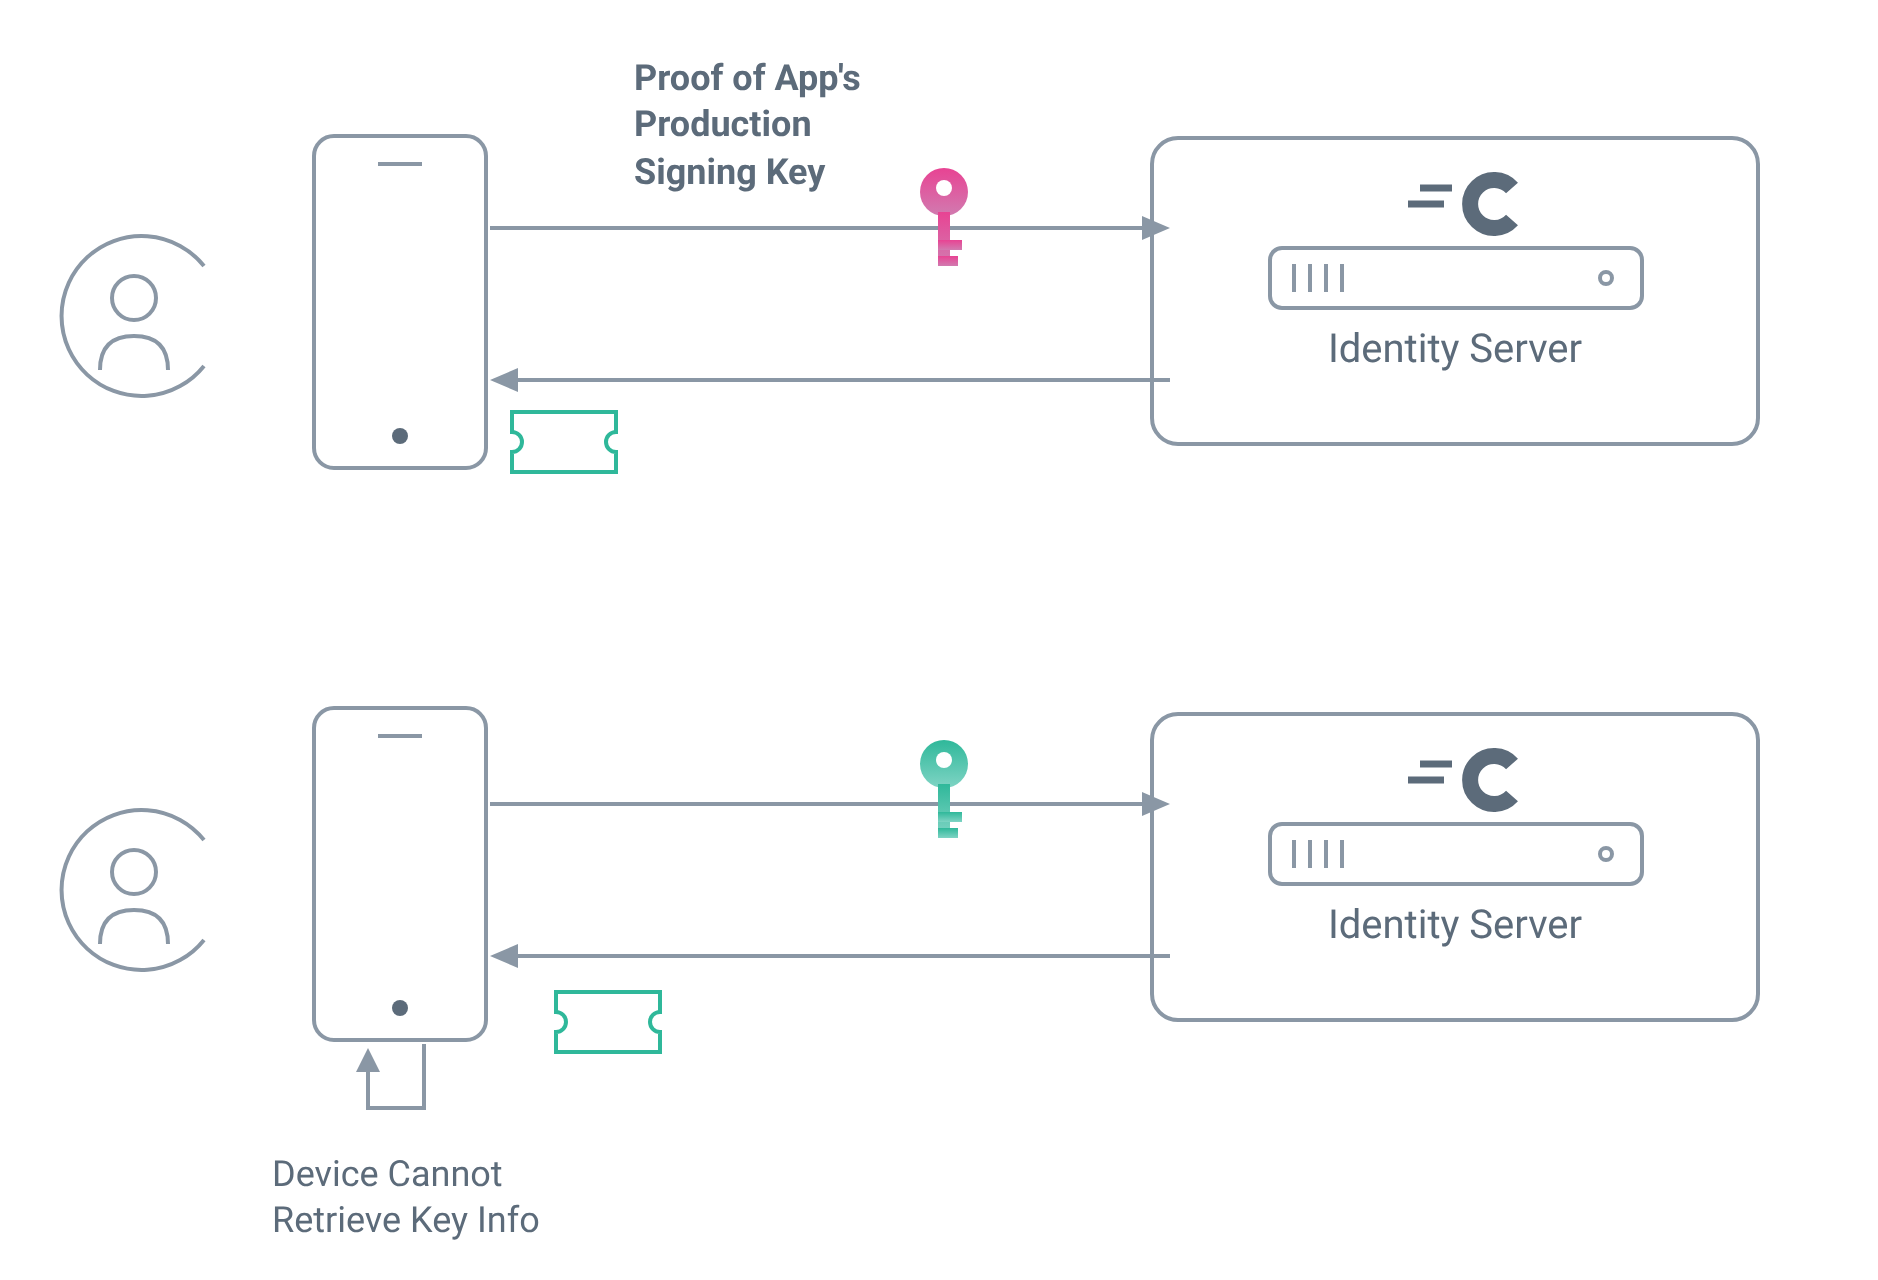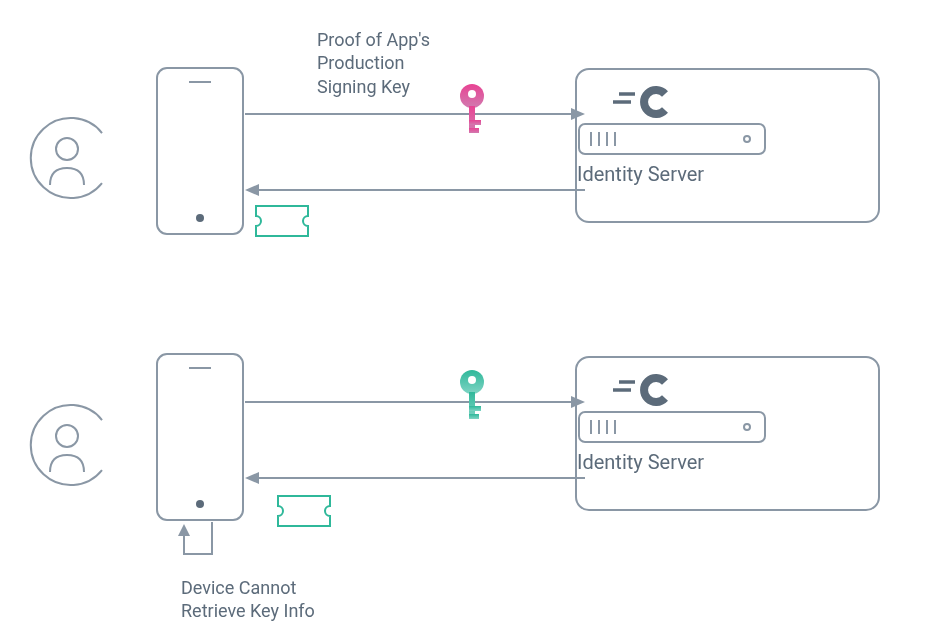--- a/index.html
+++ b/index.html
@@ -12,21 +12,21 @@
     color: #5c6b7a;
   }
   svg { display: block; }
   .scene { position: absolute; left: 0; width: 939px; }
   .scene-1 { top: 28px; height: 250px; }
   .scene-2 { top: 340px; height: 300px; }
 
   .user-icon { position: absolute; }
   .phone { position: absolute; }
   .server-box { position: absolute; border: 2px solid #8a97a5; border-radius: 14px; background: #fff; }
-  .server-box .inner { display: flex; flex-direction: column; align-items: flex-start; padding-top: 12px; }
+  .server-box .inner { display: flex; flex-direction: column; align-items: center; padding-top: 12px; }
   .server-label { font-size: 20px; color: #5c6b7a; margin-top: 6px; }
   .arrow { position: absolute; }
   .label { position: absolute; font-size: 18px; color: #5c6b7a; line-height: 1.3; }
   .key { position: absolute; }
   .ticket { position: absolute; }
 </style>
 </head>
 <body>
 
 <div class="scene scene-1">
@@ -67,21 +67,21 @@
   <svg class="arrow" width="340" height="20" viewBox="0 0 340 20" style="left:245px; top:76px;">
     <line x1="0" y1="10" x2="326" y2="10" stroke="#8a97a5" stroke-width="2"></line>
     <polygon points="326,4 340,10 326,16" fill="#8a97a5"></polygon>
   </svg>
 
   <svg class="arrow" width="340" height="20" viewBox="0 0 340 20" style="left:245px; top:152px;">
     <line x1="14" y1="10" x2="340" y2="10" stroke="#8a97a5" stroke-width="2"></line>
     <polygon points="14,4 0,10 14,16" fill="#8a97a5"></polygon>
   </svg>
 
-  <div class="label" style="left:317px; top:0px; white-space:pre-line;">Proof of App's
+  <div class="label" style="left:317px; top:0px; white-space:pre-line;font-weight:bold;">Proof of App's
 Production
 Signing Key</div>
 
   <svg class="key" width="44" height="56" viewBox="0 0 44 56" style="left:450px; top:54px;">
     <defs>
       <linearGradient id="pinkGrad" x1="0" y1="0" x2="0" y2="1">
         <stop offset="0%" stop-color="#e84393"></stop>
         <stop offset="100%" stop-color="#d17bb0"></stop>
       </linearGradient>
     </defs>
@@ -157,15 +157,15 @@
     <circle cx="22" cy="12" r="4" fill="#fff"></circle>
     <rect x="19" y="24" width="6" height="26" fill="url(#tealGrad)"></rect>
     <rect x="19" y="38" width="12" height="5" fill="url(#tealGrad)"></rect>
     <rect x="19" y="46" width="10" height="5" fill="url(#tealGrad)"></rect>
   </svg>
 
   <svg class="ticket" width="56" height="34" viewBox="0 0 56 34" style="left:276px; top:154px;">
     <path d="M2 2 H54 V12 A5 5 0 0 0 54 22 V32 H2 V22 A5 5 0 0 0 2 12 Z" fill="none" stroke="#2fb89a" stroke-width="2"></path>
   </svg>
 
-  <div class="label" style="left:136px; top:236px; white-space:pre-line;margin-left:45px;">Device Cannot
+  <div class="label" style="left:136px; top:236px; white-space:pre-line;">Device Cannot
 Retrieve Key Info</div>
 </div>
 
 </body></html>

